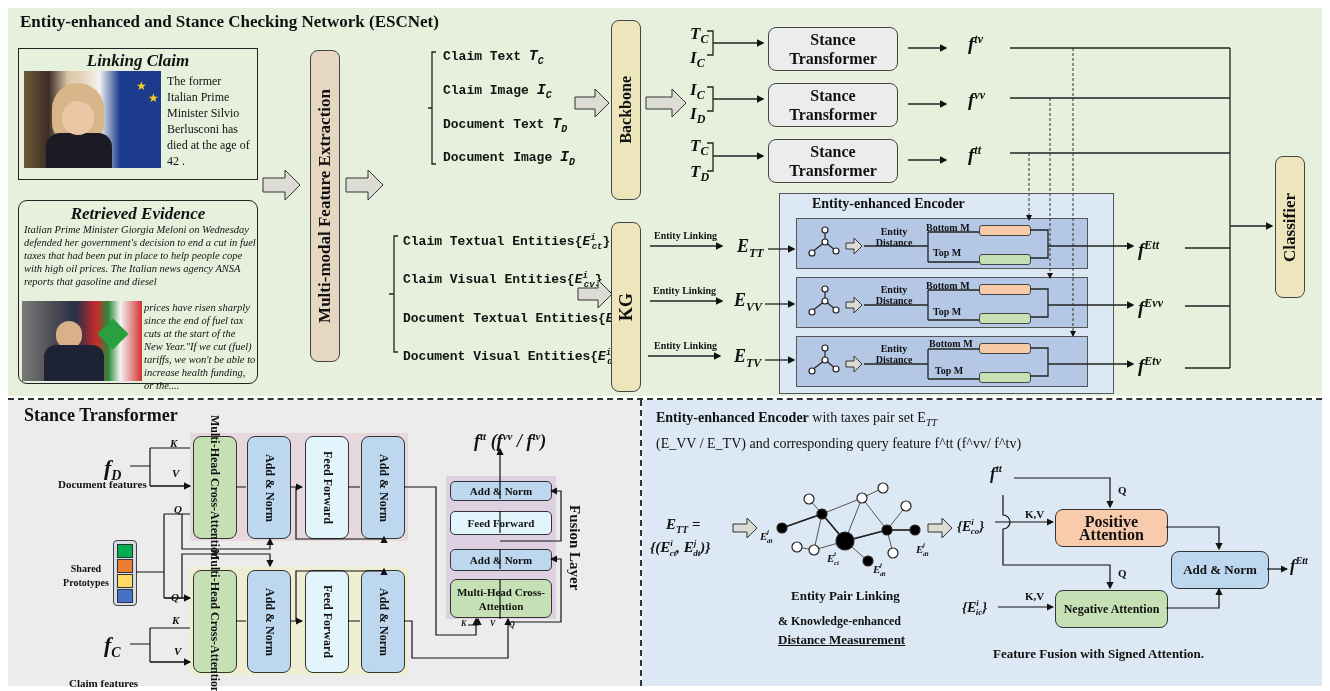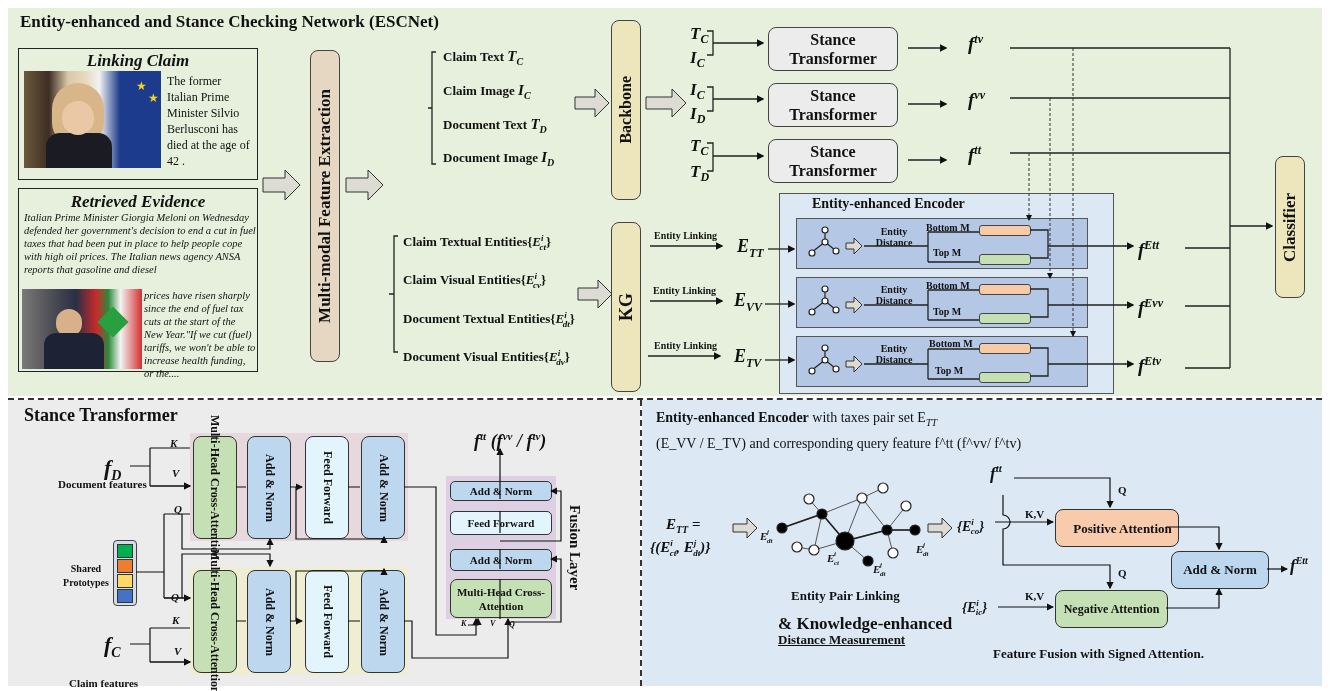--- a/index.html
+++ b/index.html
@@ -13,21 +13,21 @@
   .dash-h{position:absolute;height:0;border-top:2px dashed #333;}
   .dash-v{position:absolute;width:0;border-left:2px dashed #333;}
   .title-main{left:20px;top:12px;font-size:17px;font-weight:bold;}
   .card{position:absolute;border:1.5px solid #222;background:#e6f0dc;}
   .card-title{position:absolute;font-weight:bold;font-style:italic;font-size:17px;width:100%;text-align:center;}
   .photo{position:absolute;overflow:hidden;}
   .vbox{position:absolute;border:1.5px solid #444;border-radius:8px;display:flex;align-items:center;justify-content:center;}
   .vtext{writing-mode:vertical-rl;transform:rotate(180deg);font-weight:bold;white-space:nowrap;}
   .vtext-cw{writing-mode:vertical-rl;font-weight:bold;white-space:nowrap;}
   .stbox{position:absolute;border:1.5px solid #444;border-radius:8px;background:#ececec;text-align:center;font-weight:bold;font-size:16px;line-height:19px;display:flex;align-items:center;justify-content:center;}
-  .lbl{position:absolute;font-weight:bold;font-size:13px;white-space:nowrap;}
+  .lbl{position:absolute;font-weight:bold;font-size:13px;white-space:nowrap;font-family:Liberation Mono, monospace;}
   .math{position:absolute;font-weight:bold;font-style:italic;white-space:nowrap;}
   .small{font-size:10px;font-weight:bold;position:absolute;white-space:nowrap;}
   .ee-row{position:absolute;background:#b4c8e6;border:1.5px solid #555;}
   .bar-or{position:absolute;background:#f7cba8;border:1.5px solid #444;border-radius:3px;}
   .bar-gr{position:absolute;background:#c5e0b4;border:1.5px solid #444;border-radius:3px;}
   .blk{position:absolute;border:1.5px solid #333;border-radius:8px;display:flex;align-items:center;justify-content:center;font-weight:bold;font-size:12px;text-align:center;}
   .green{background:#c5e0b4;}
   .blue{background:#bdd7ee;}
   .lblue{background:#e2f4fc;}
   .orange{background:#f8cbad;}
@@ -49,21 +49,21 @@
   <div class="photo" style="left:5px;top:22px;width:137px;height:97px;background:linear-gradient(90deg,#6b5a3a 0%,#3d2d24 18%,#d9c7a8 32%,#e8d9c0 45%,#f2f2f2 55%,#1d3b8c 70%,#1d3b8c 100%);">
     <div style="position:absolute;left:28px;top:12px;width:52px;height:60px;border-radius:26px 26px 20px 20px;background:#d8b68a;"></div>
     <div style="position:absolute;left:22px;top:62px;width:66px;height:35px;background:#1b1b24;border-radius:14px 14px 0 0;"></div>
     <div style="position:absolute;left:38px;top:30px;width:32px;height:34px;border-radius:16px;background:#eac8a6;"></div>
     <div style="position:absolute;left:112px;top:8px;color:#f5d020;font-size:12px;">★</div>
     <div style="position:absolute;left:124px;top:20px;color:#f5d020;font-size:12px;">★</div>
   </div>
   <div class="abs" style="left:148px;top:24px;width:86px;font-size:12px;line-height:16px;">The former Italian Prime Minister Silvio Berlusconi has died at the age of 42 .</div>
 </div>
 
-<div class="card" style="left:18px;top:188px;width:238px;height:182px;">
+<div class="card" style="left:18px;top:200px;width:238px;height:182px;border-radius:9px;">
   <div class="card-title" style="top:3px;">Retrieved Evidence</div>
   <div class="abs i" style="left:5px;top:22px;width:232px;font-size:10.5px;line-height:13px;">Italian Prime Minister Giorgia Meloni on Wednesday defended her government's decision to end a cut in fuel taxes that had been put in place to help people cope with high oil prices. The Italian news agency ANSA reports that gasoline and diesel</div>
   <div class="photo" style="left:3px;top:100px;width:120px;height:80px;background:linear-gradient(90deg,#7a7a78 0%,#4d4d55 25%,#2a2f45 45%,#c92a2a 62%,#2d8a3a 72%,#f3f3f3 82%,#d43030 100%);">
     <div style="position:absolute;left:34px;top:20px;width:26px;height:28px;border-radius:13px;background:#d8b08a;"></div>
     <div style="position:absolute;left:22px;top:44px;width:60px;height:36px;background:#1d2235;border-radius:12px 12px 0 0;"></div>
     <div style="position:absolute;left:80px;top:22px;width:22px;height:22px;background:#29a040;transform:rotate(45deg);"></div>
   </div>
   <div class="abs i" style="left:125px;top:100px;width:112px;font-size:10.5px;line-height:13px;">prices have risen sharply since the end of fuel tax cuts at the start of the New Year."If we cut (fuel) tariffs, we won't be able to increase health funding, or the....</div>
 </div>
 
@@ -208,33 +208,33 @@
 
 <div class="abs" style="left:656px;top:407px;font-size:14px;line-height:21px;width:440px;">
   <b>Entity-enhanced Encoder</b><span> with taxes pair set E</span><sub class="i" style="font-size:10px;">TT</sub><br>
   <span id="heading2">(E_VV / E_TV) and corresponding query feature f^tt (f^vv/ f^tv)</span>
 </div>
 
 <div class="math" style="left:666px;top:516px;font-size:15px;"><span>E</span><sub style="font-size:10px;">TT</sub><span style="font-style:normal;"> =</span></div>
 <div class="math" style="left:650px;top:538px;font-size:15px;">{(<i>E</i><sup style="font-size:9px;">i</sup><sub style="font-size:9px;margin-left:-3px;">ct</sub>, <i>E</i><sup style="font-size:9px;">j</sup><sub style="font-size:9px;margin-left:-3px;">dt</sub>)}</div>
 
 <div class="abs b" style="left:791px;top:588px;font-size:13px;">Entity Pair Linking</div>
-<div class="abs b" style="left:778px;top:614px;font-size:17px;">&amp; Knowledge-enhanced</div>
+<div class="abs b" style="left:778px;top:614px;font-size:12px;">&amp; Knowledge-enhanced</div>
 <div class="abs b" style="left:778px;top:632px;font-size:13px;text-decoration:underline;">Distance Measurement</div>
 
 <div class="math" style="left:957px;top:517px;font-size:14px;">{<i>E</i><sup style="font-size:9px;">i</sup><sub style="font-size:9px;margin-left:-3px;">co</sub>}</div>
 <div class="math" style="left:962px;top:598px;font-size:14px;">{<i>E</i><sup style="font-size:9px;">i</sup><sub style="font-size:9px;margin-left:-3px;">ic</sub>}</div>
 
 <div class="math" style="left:990px;top:462px;font-size:17px;"><span>f</span><sup style="font-size:11px;">tt</sup></div>
 <div class="abs b" style="left:1118px;top:484px;font-size:11px;">Q</div>
 <div class="abs b" style="left:1118px;top:567px;font-size:11px;">Q</div>
 <div class="abs b" style="left:1025px;top:508px;font-size:11px;">K,V</div>
 <div class="abs b" style="left:1025px;top:590px;font-size:11px;">K,V</div>
 
-<div class="blk orange" style="left:1055px;top:509px;width:111px;height:36px;font-size:13px;line-height:13px;padding-left:11px;">Positive Attention</div>
+<div class="blk orange" style="left:1055px;top:509px;width:111px;height:36px;font-size:16px;line-height:13px;">Positive Attention</div>
 <div class="blk green" style="left:1055px;top:590px;width:111px;height:36px;font-size:12px;line-height:13px;">Negative Attention</div>
 <div class="blk blue" style="left:1171px;top:551px;width:96px;height:36px;font-size:13px;">Add &amp; Norm</div>
 
 <div class="math" style="left:1290px;top:555px;font-size:17px;"><span>f</span><sup style="font-size:10px;">Ett</sup></div>
 <div class="abs b" style="left:993px;top:646px;font-size:13px;">Feature Fusion with Signed Attention.</div>
 
 <svg class="overlay" width="1330" height="691">
   <defs>
     <marker id="ah" markerWidth="6" markerHeight="6" refX="5" refY="3" orient="auto">
         <path d="M0,0 L6,3 L0,6 z" fill="#111"></path>

